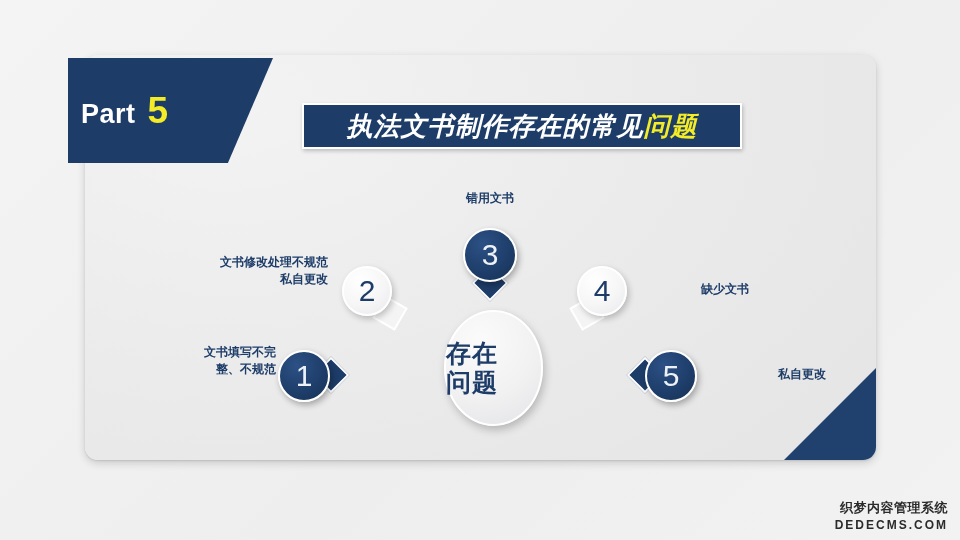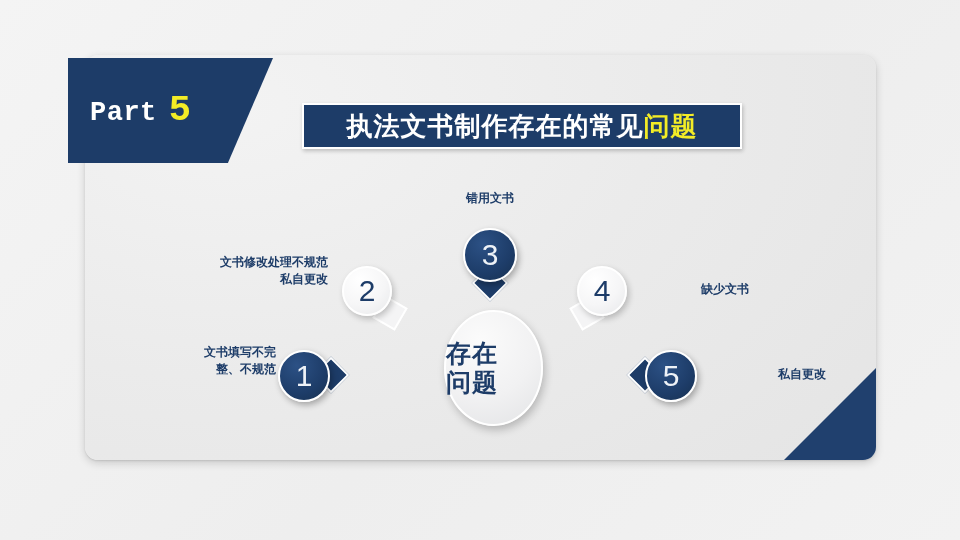--- a/index.html
+++ b/index.html
@@ -59,22 +59,21 @@
     clip-path: polygon(0 0, 100% 0, 78% 100%, 0 100%);
     box-shadow: 2px 3px 6px rgba(0,0,0,0.28);
     display: flex;
     align-items: center;
     z-index: 6;
   }
   #part-banner-inner {
     display: flex;
     align-items: baseline;
     gap: 12px;
-    margin-left: 22px;
-    font-family: Liberation Mono, monospace;
+    margin-left: 13px;
   }
   #part-word {
     color: #ffffff;
     font-size: 27px;
     font-weight: bold;
     letter-spacing: 0.5px;
   }
   #part-number {
     color: #f3ec26;
     font-size: 37px;
@@ -96,20 +95,21 @@
     justify-content: center;
     z-index: 7;
     box-shadow: 1px 2px 4px rgba(0,0,0,0.22);
   }
   #title-text {
     font-size: 26px;
     font-weight: bold;
     color: #ffffff;
     letter-spacing: 1px;
     white-space: nowrap;
+    font-style: italic;
   }
   #title-text .hl { color: #f3ec26; }
 
   
   #diagram {
     position: absolute;
     inset: 0;
     z-index: 4;
   }
 
@@ -266,14 +266,18 @@
       <div class="label left-align" style="left:722px; top:366px; width:160px;">私自更改</div>
     </div>
 
     <div id="center-node">
       <div id="center-label">存在
 问题</div>
     </div>
 
   </div>
 
+  <div id="watermark">
+    <div id="watermark-cn">织梦内容管理系统</div>
+    <div id="watermark-en">DEDECMS.COM</div>
+  </div>
 
 </div>
 
 </body></html>

